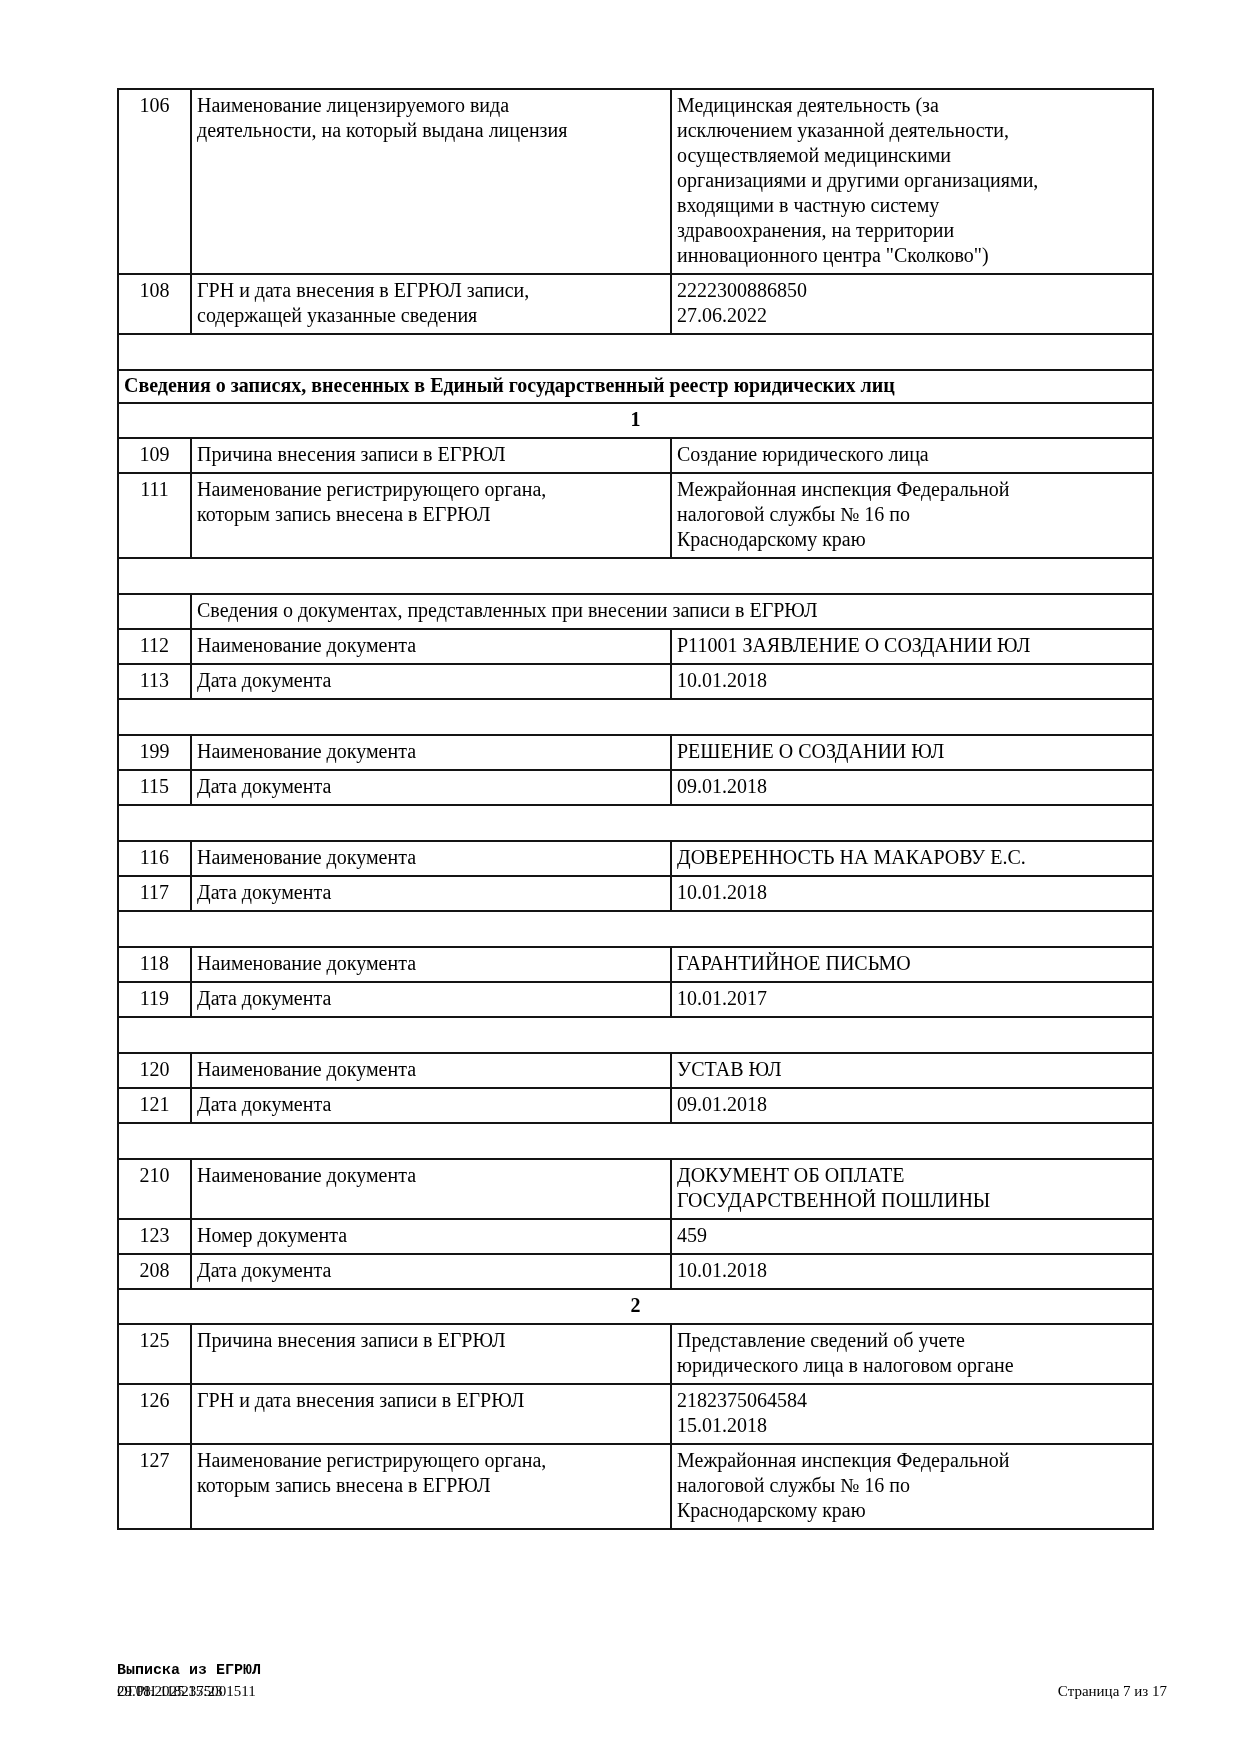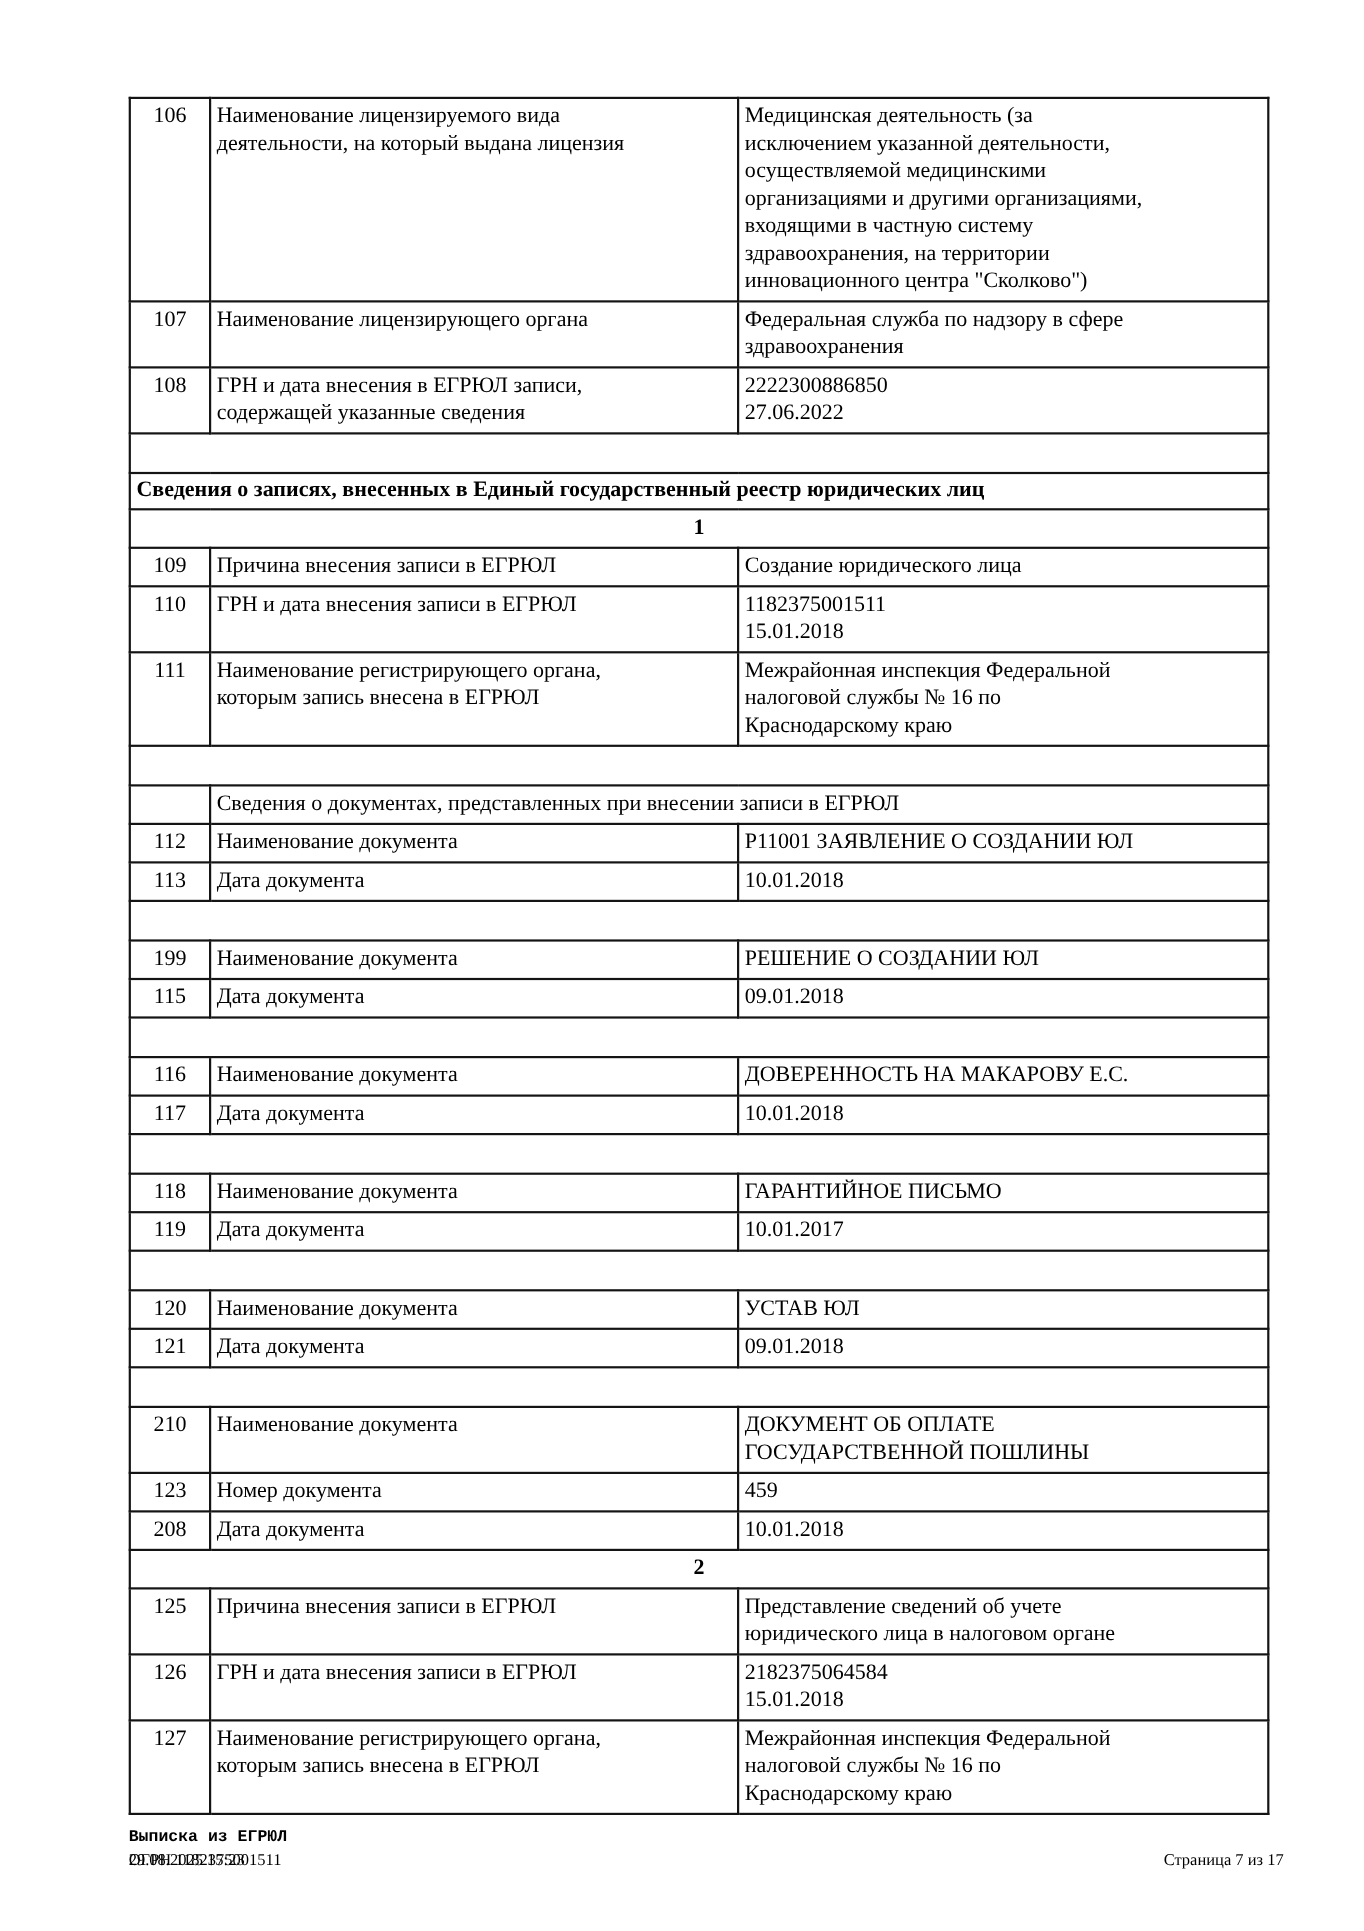--- a/index.html
+++ b/index.html
@@ -93,51 +93,39 @@
 деятельности, на который выдана лицензия</td>
         <td class="val">Медицинская деятельность (за
 исключением указанной деятельности,
 осуществляемой медицинскими
 организациями и другими организациями,
 входящими в частную систему
 здравоохранения, на территории
 инновационного центра "Сколково")</td>
       </tr>
       <tr>
-        <td class="num">107</td>
-        <td class="lbl">Наименование лицензирующего органа</td>
-        <td class="val">Федеральная служба по надзору в сфере
-здравоохранения</td>
-      </tr>
-      <tr>
         <td class="num">108</td>
         <td class="lbl">ГРН и дата внесения в ЕГРЮЛ записи,
 содержащей указанные сведения</td>
         <td class="val">2222300886850
 27.06.2022</td>
       </tr>
       <tr class="sep">
         <td colspan="3"></td>
       </tr>
       <tr class="hdr">
         <td colspan="3">Сведения о записях, внесенных в Единый государственный реестр юридических лиц</td>
       </tr>
       <tr class="sec">
         <td colspan="3">1</td>
       </tr>
       <tr>
         <td class="num">109</td>
         <td class="lbl">Причина внесения записи в ЕГРЮЛ</td>
         <td class="val">Создание юридического лица</td>
-      </tr>
-      <tr>
-        <td class="num">110</td>
-        <td class="lbl">ГРН и дата внесения записи в ЕГРЮЛ</td>
-        <td class="val">1182375001511
-15.01.2018</td>
       </tr>
       <tr>
         <td class="num">111</td>
         <td class="lbl">Наименование регистрирующего органа,
 которым запись внесена в ЕГРЮЛ</td>
         <td class="val">Межрайонная инспекция Федеральной
 налоговой службы № 16 по
 Краснодарскому краю</td>
       </tr>
       <tr class="sep">

